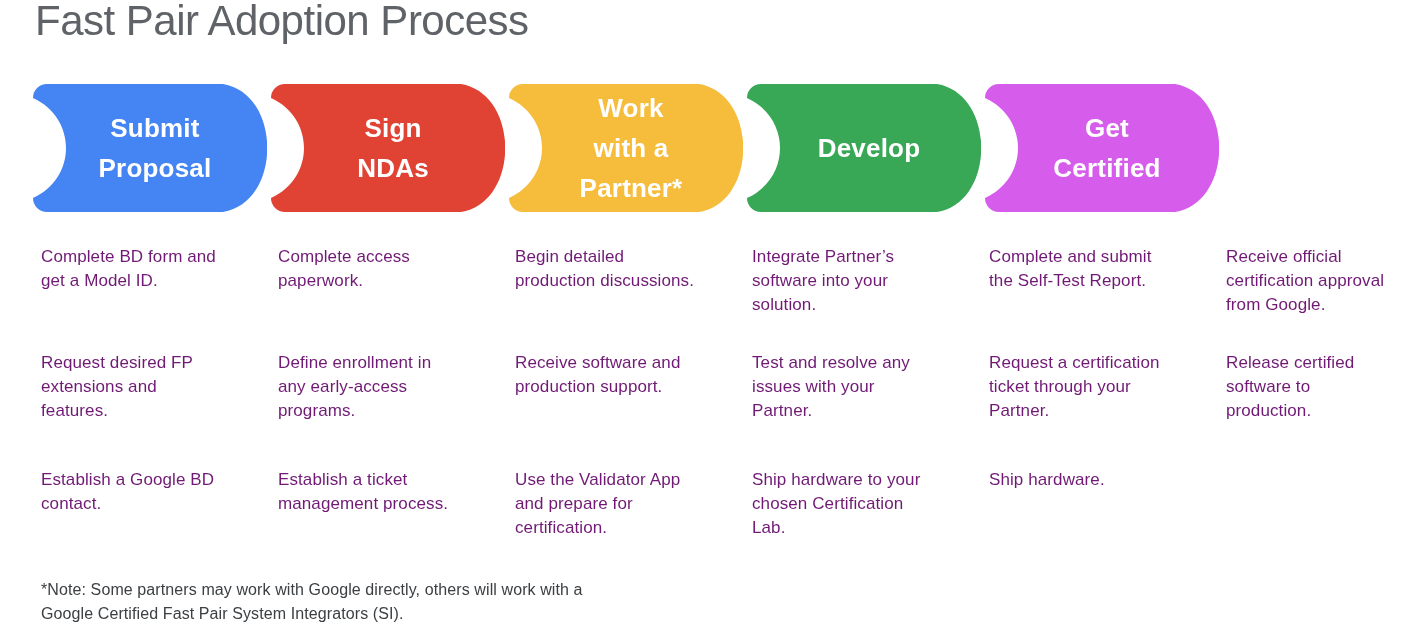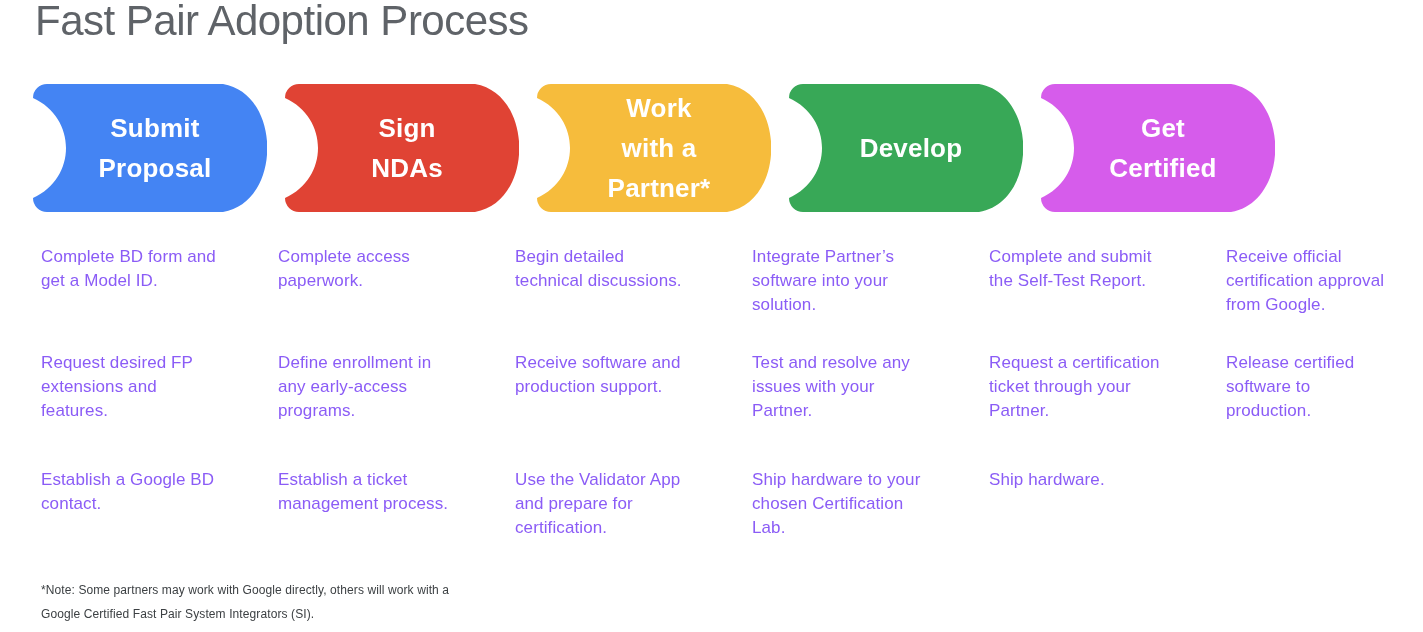--- a/index.html
+++ b/index.html
@@ -25,21 +25,21 @@
     line-height: 54px;
     font-weight: 400;
     letter-spacing: -0.5px;
     color: #5f6368;
   }
   .stage-band {
     position: absolute;
     top: 84px;
     left: 2px;
     display: flex;
-    gap: 18px;
+    gap: 4px;
   }
   .stage {
     position: relative;
     width: 234px;
     height: 128px;
     flex: 0 0 auto;
   }
   .stage svg {
     position: absolute;
     inset: 0;
@@ -65,30 +65,30 @@
     top: 245px;
     left: 10px;
     display: grid;
     grid-template-columns: repeat(6, 237px);
     grid-template-rows: 106px 117px auto;
   }
   .desc-cell {
     width: 207px;
     font-size: 17px;
     line-height: 24px;
-    color: #8b5cf6;
+    color: #701a75;
     white-space: pre-line;
     letter-spacing: 0.1px;
   }
   .footnote {
     position: absolute;
     top: 578px;
     left: 10px;
     width: 760px;
-    font-size: 12px;
+    font-size: 16px;
     line-height: 24px;
     color: #3c4043;
     white-space: pre-line;
     letter-spacing: 0.1px;
   }
 </style>
 </head>
 <body>
 
 <div class="canvas">
@@ -140,21 +140,21 @@
 
   </div>
 
   <div class="desc-grid">
 
     <div class="desc-cell">Complete BD form and
 get a Model ID.</div>
     <div class="desc-cell">Complete access
 paperwork.</div>
     <div class="desc-cell">Begin detailed
-technical discussions.</div>
+production discussions.</div>
     <div class="desc-cell">Integrate Partner’s
 software into your
 solution.</div>
     <div class="desc-cell">Complete and submit
 the Self-Test Report.</div>
     <div class="desc-cell">Receive official
 certification approval
 from Google.</div>
 
     <div class="desc-cell">Request desired FP

